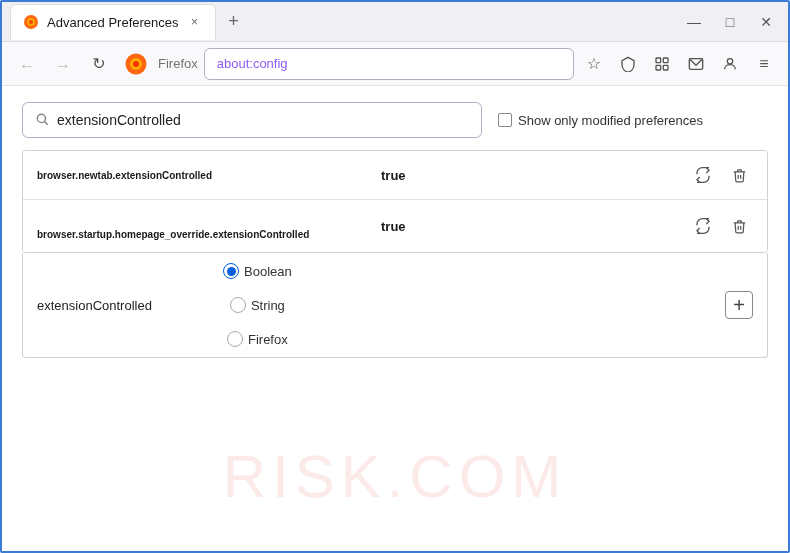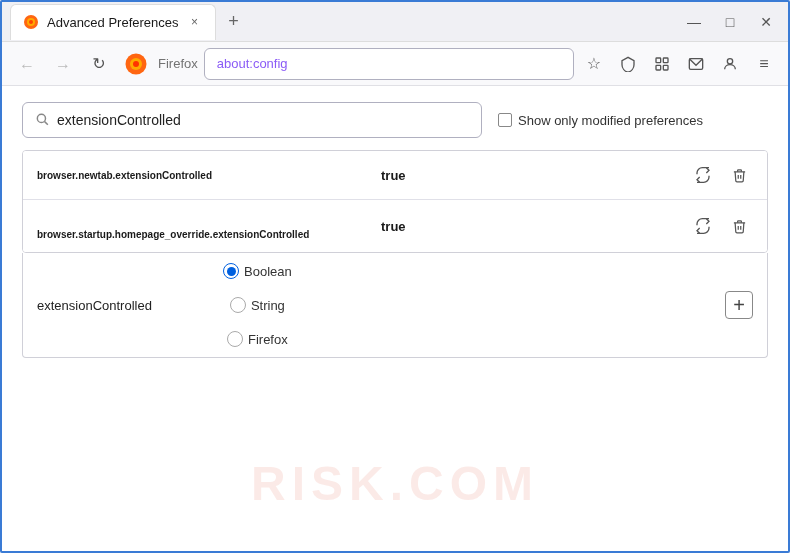--- a/index.html
+++ b/index.html
@@ -166,22 +166,22 @@
       position: relative;
       overflow: hidden;
     }
 
     
     .watermark {
       position: absolute;
       bottom: 40px;
       left: 50%;
       transform: translateX(-50%);
-      font-size: 48px;
-      font-weight: 700;
+      font-size: 60px;
+      font-weight: 400;
       color: rgba(220, 80, 60, 0.12);
       letter-spacing: 6px;
       white-space: nowrap;
       pointer-events: none;
       user-select: none;
       font-family: Arial, sans-serif;
       text-align: center;
     }
 
     

